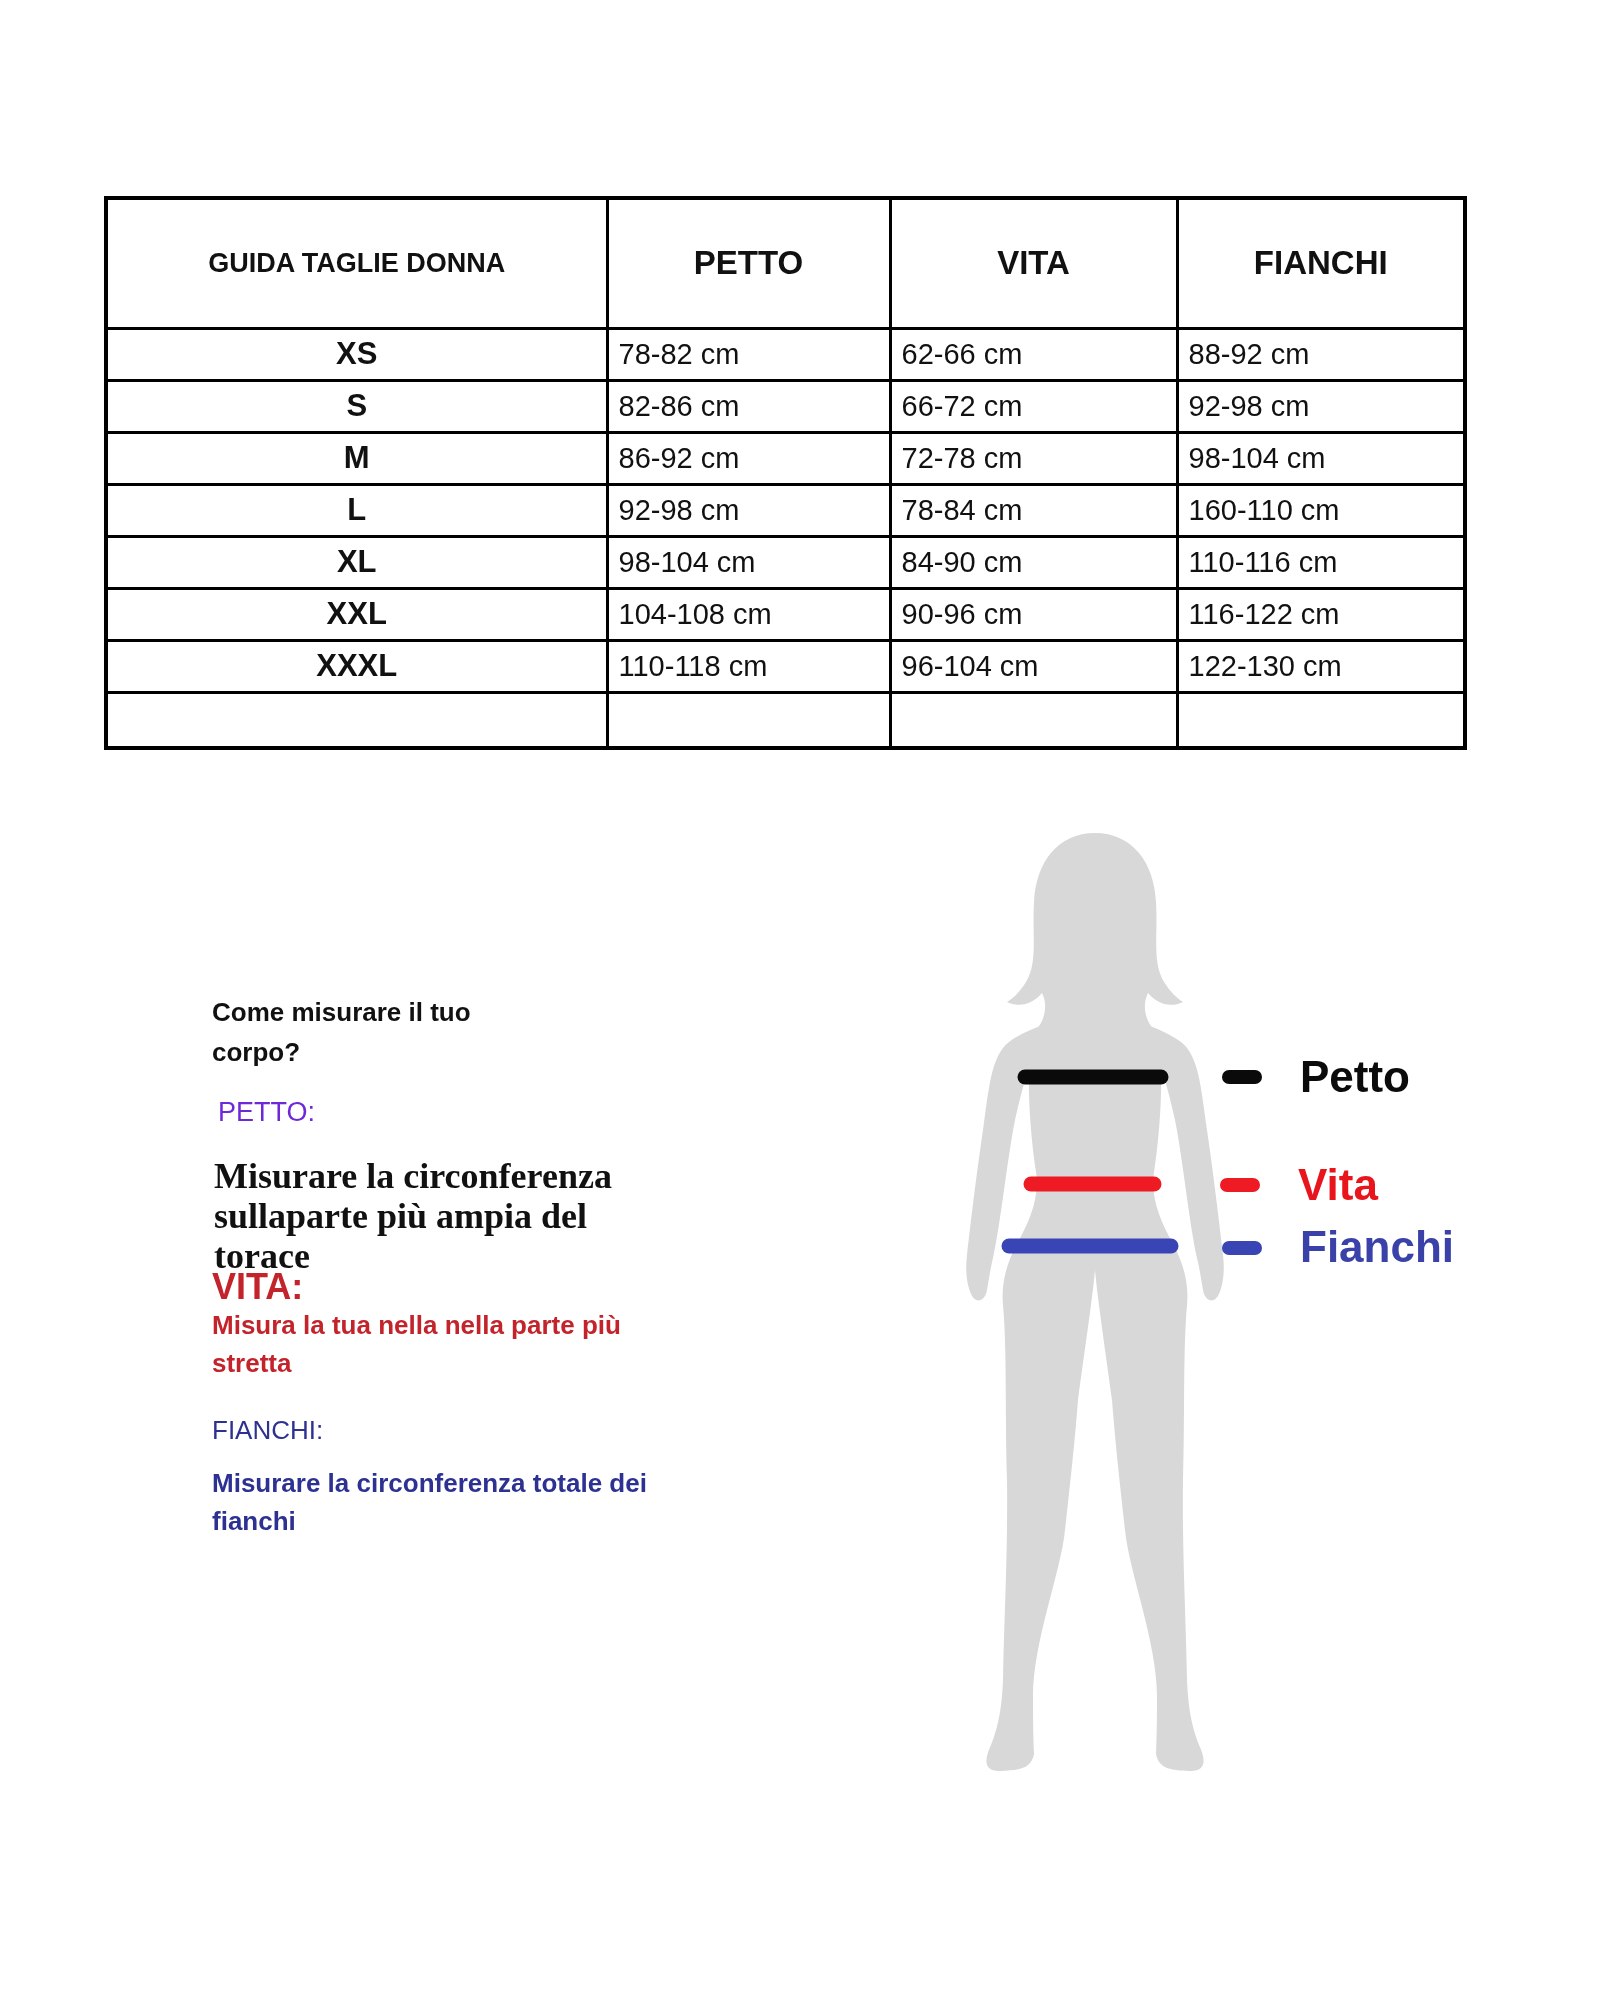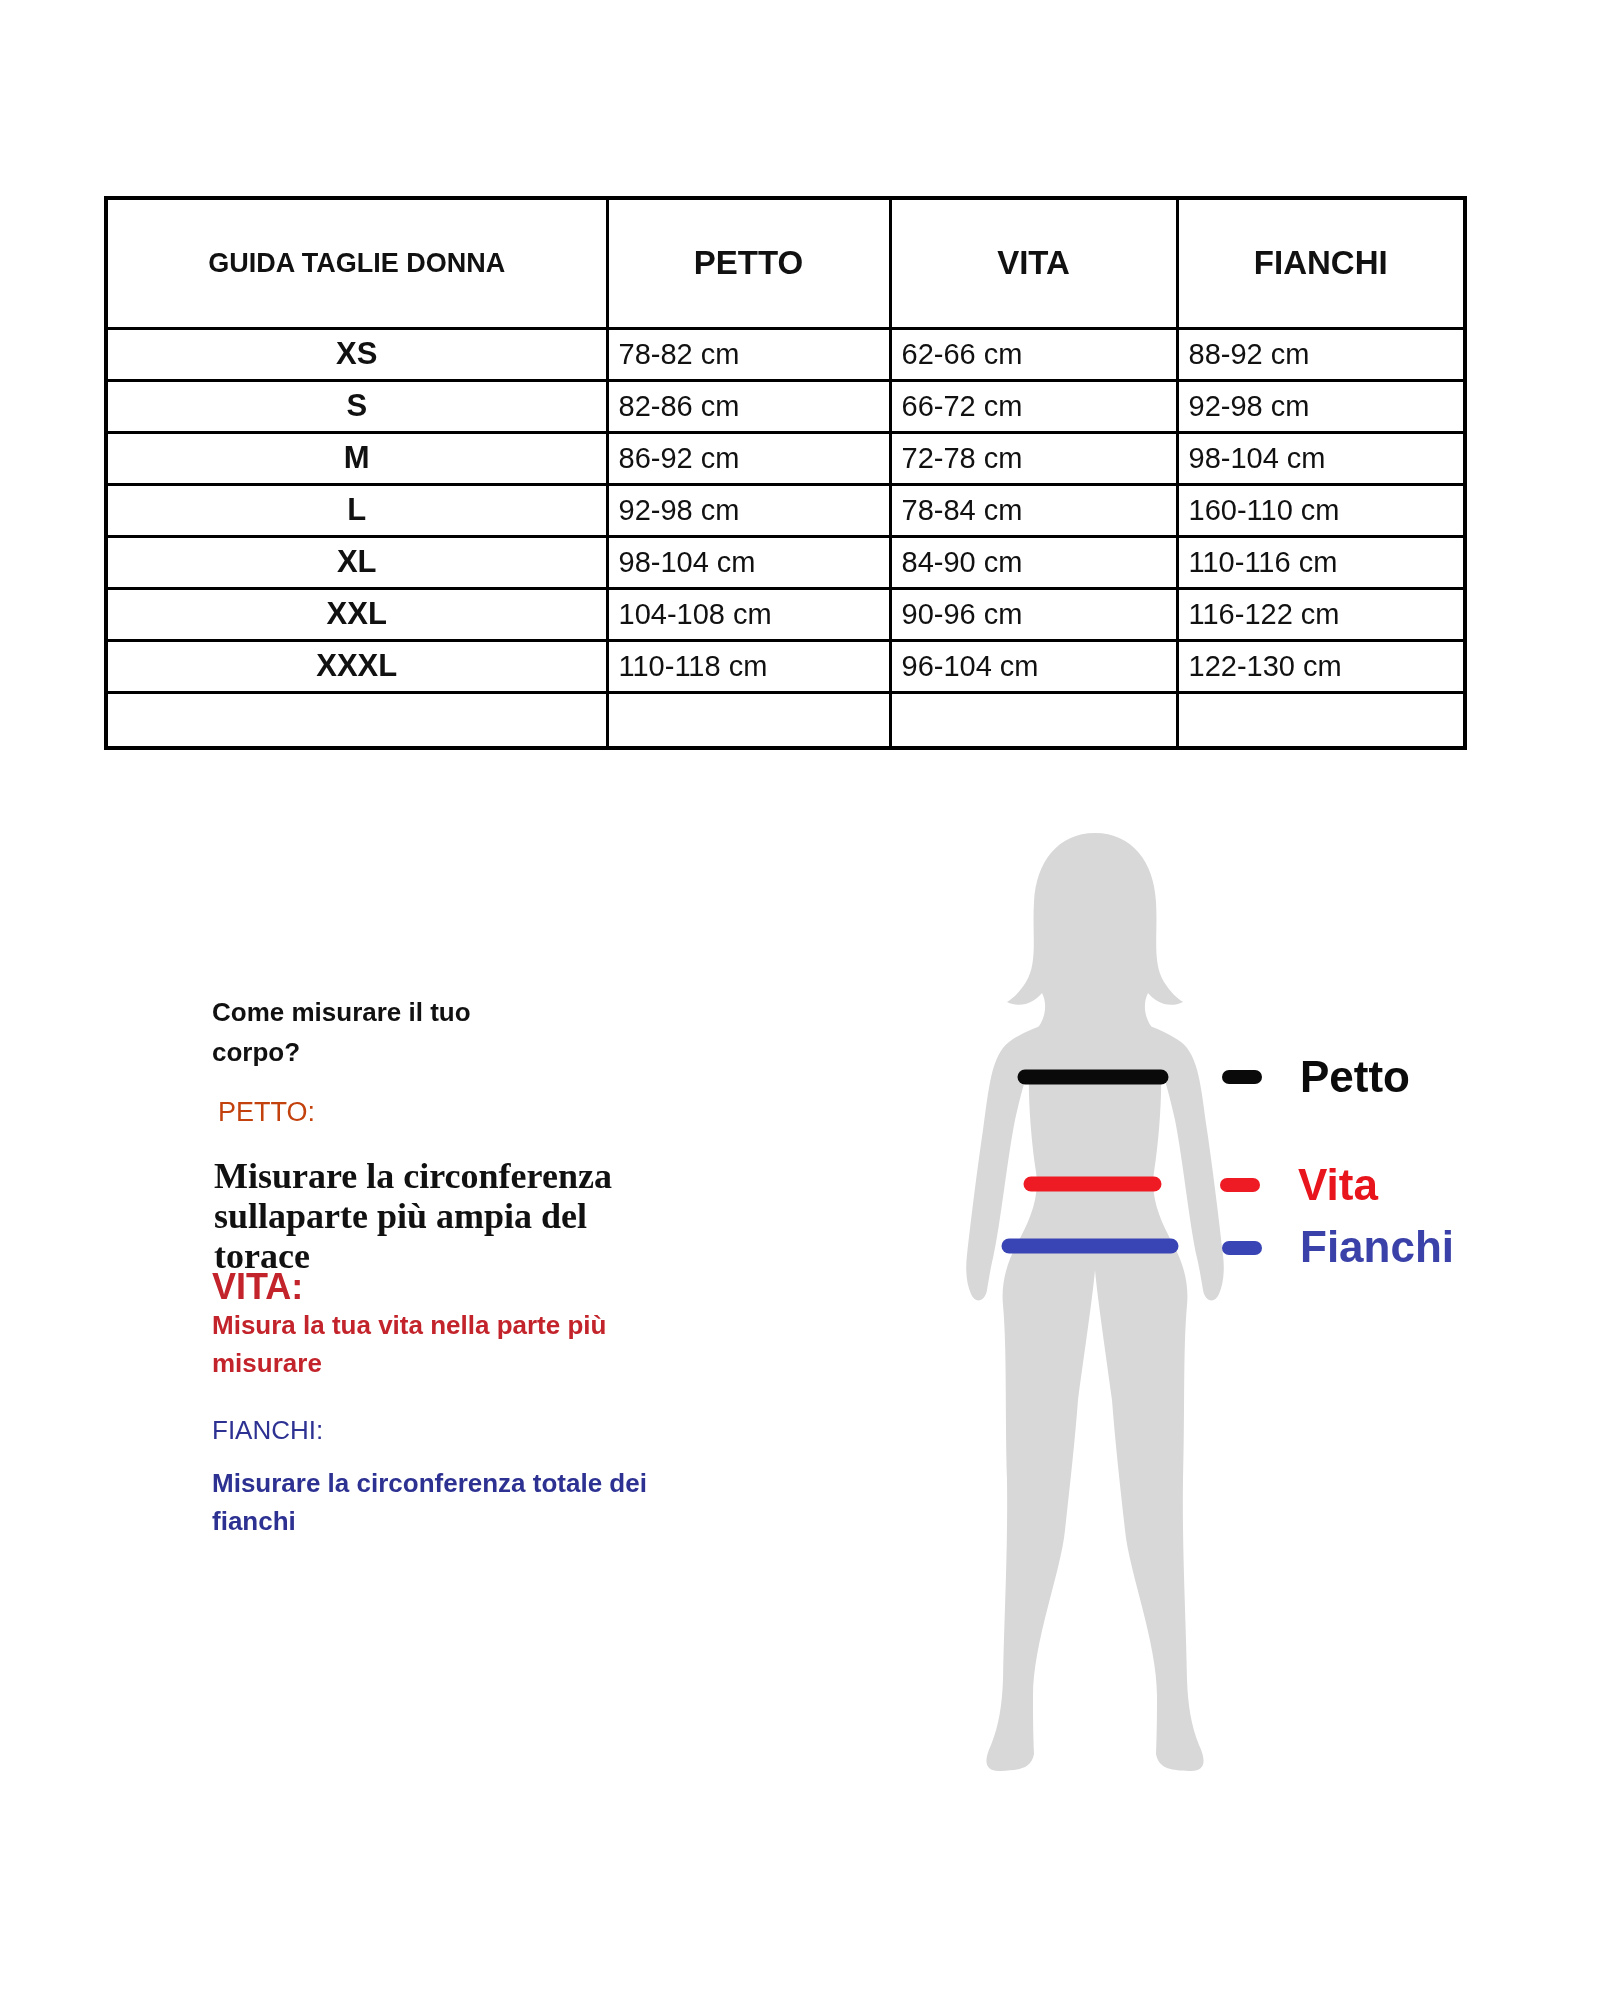--- a/index.html
+++ b/index.html
@@ -17,21 +17,21 @@
   th.h-main{font-size:27px;font-weight:bold;text-align:center;}
   th.h-col {font-size:33px;font-weight:bold;text-align:center;}
   td.cell-size{font-size:31px;font-weight:bold;text-align:center;vertical-align:middle;}
   td.cell-val {font-size:29px;font-weight:normal;text-align:left;padding-left:10px;vertical-align:middle;}
   tr.data-row{height:52px;}
   tr.header-row{height:130px;}
   tr.empty-row{height:56px;}
   
   .instr{position:absolute;line-height:40px;}
   #howto-title{left:212px;top:992px;width:330px;font-size:26px;font-weight:bold;color:#111;}
-  #petto-label{left:218px;top:1092px;font-size:27px;font-weight:normal;color:#c2410c;}
+  #petto-label{left:218px;top:1092px;font-size:27px;font-weight:normal;color:#6d28d9;}
   #petto-text{left:214px;top:1156px;width:460px;font-size:36px;font-weight:bold;color:#111;font-family:Liberation Serif, serif;}
   #vita-label{left:212px;top:1268px;font-size:36px;font-weight:bold;color:#c3242b;line-height:38px;}
   #vita-text{left:212px;top:1306px;width:440px;font-size:26px;font-weight:bold;color:#c3242b;line-height:38px;}
   #fianchi-label{left:212px;top:1410px;font-size:26px;font-weight:normal;color:#2d3192;text-align:right;}
   #fianchi-text{left:212px;top:1464px;width:480px;font-size:26px;font-weight:bold;color:#2d3192;line-height:38px;}
   
   #figure-svg{position:absolute;left:915px;top:830px;}
   
   .legend-dash{position:absolute;width:40px;height:14px;border-radius:7px;}
   .legend-label{position:absolute;font-size:44px;font-weight:bold;white-space:nowrap;}
@@ -109,21 +109,21 @@
       <td class="cell-val"></td>
       <td class="cell-val"></td>
     </tr>
   </tbody>
     </table>
 
   <div class="instr" id="howto-title">Come misurare il tuo corpo?</div>
   <div class="instr" id="petto-label">PETTO:</div>
   <div class="instr" id="petto-text">Misurare la circonferenza sullaparte più ampia del torace</div>
   <div class="instr" id="vita-label">VITA:</div>
-  <div class="instr" id="vita-text">Misura la tua vita nella parte più misurare</div>
+  <div class="instr" id="vita-text">Misura la tua nella nella parte più stretta</div>
   <div class="instr" id="fianchi-label">FIANCHI:</div>
   <div class="instr" id="fianchi-text">Misurare la circonferenza totale dei fianchi</div>
 
   <svg id="figure-svg" width="360" height="950" viewBox="0 0 360 950">
 
     <path fill="#d8d8d8" d="
       M 180 3
       C 143 3 121 32 119 72
       C 117 106 123 132 111 152
       C 104 163 98 168 92 172

